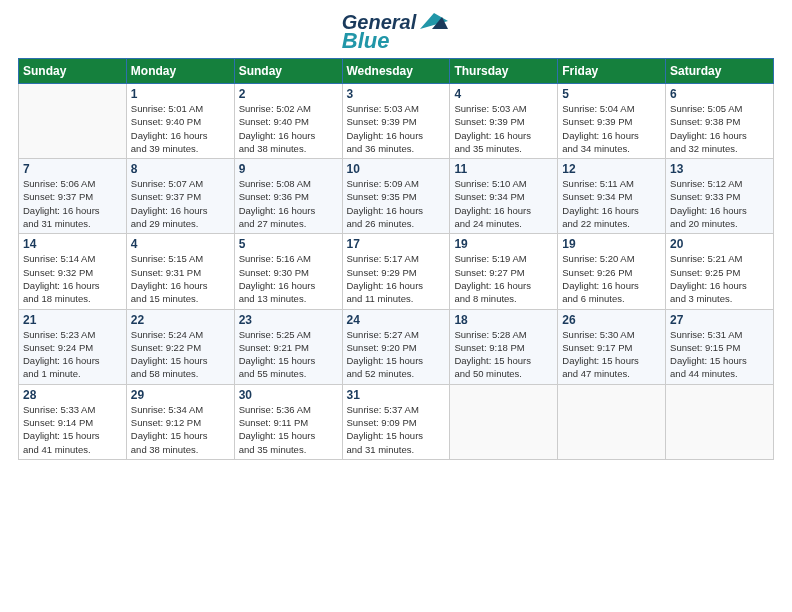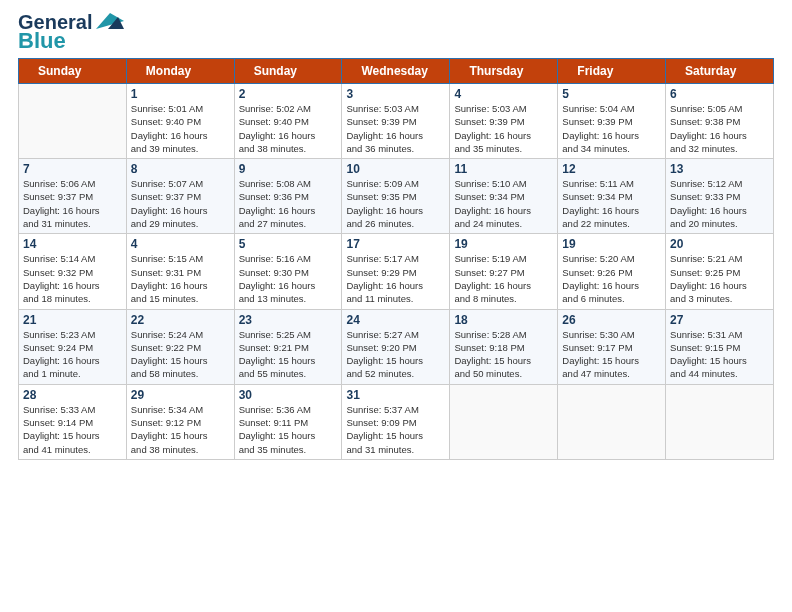--- a/index.html
+++ b/index.html
@@ -11,23 +11,24 @@
       padding: 0;
     }
     .page {
       width: 792px;
       min-height: 612px;
       background: #fff;
       padding: 12px 18px 12px 18px;
     }
     .header {
       display: flex;
-      justify-content: flex-start;
+      justify-content: center;
       align-items: flex-start;
       margin-bottom: 6px;
+      font-style: italic;
     }
     .logo {
       display: flex;
       flex-direction: column;
       align-items: flex-start;
     }
     .title-section {
       text-align: right;
     }
     .main-title {
@@ -40,25 +41,25 @@
       font-size: 15px;
       color: #444;
       margin-top: 2px;
     }
     .calendar {
       width: 100%;
       border-collapse: collapse;
       margin-top: 6px;
     }
     .calendar th {
-      background: #c2410c;
+      background: #15803d;
       color: #fff;
       font-size: 12px;
       font-weight: bold;
-      padding: 5px 19px;
+      padding: 5px 4px;
       text-align: left;
       border: 1px solid #2c6fad;
     }
     .calendar td {
       border: 1px solid #ccc;
       vertical-align: top;
       padding: 3px 4px 3px 4px;
       width: 108px;
       min-height: 70px;
       background: #fff;

